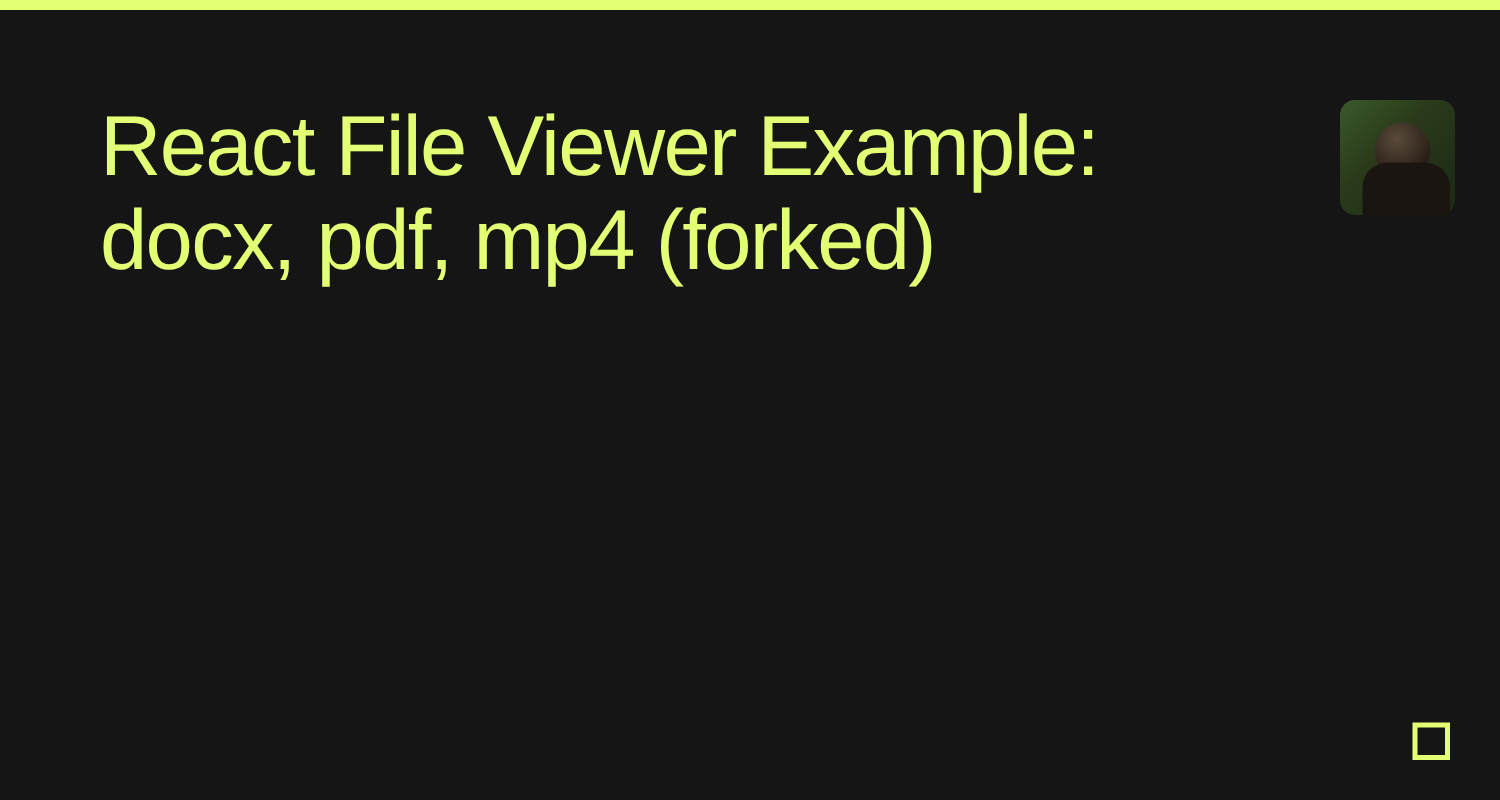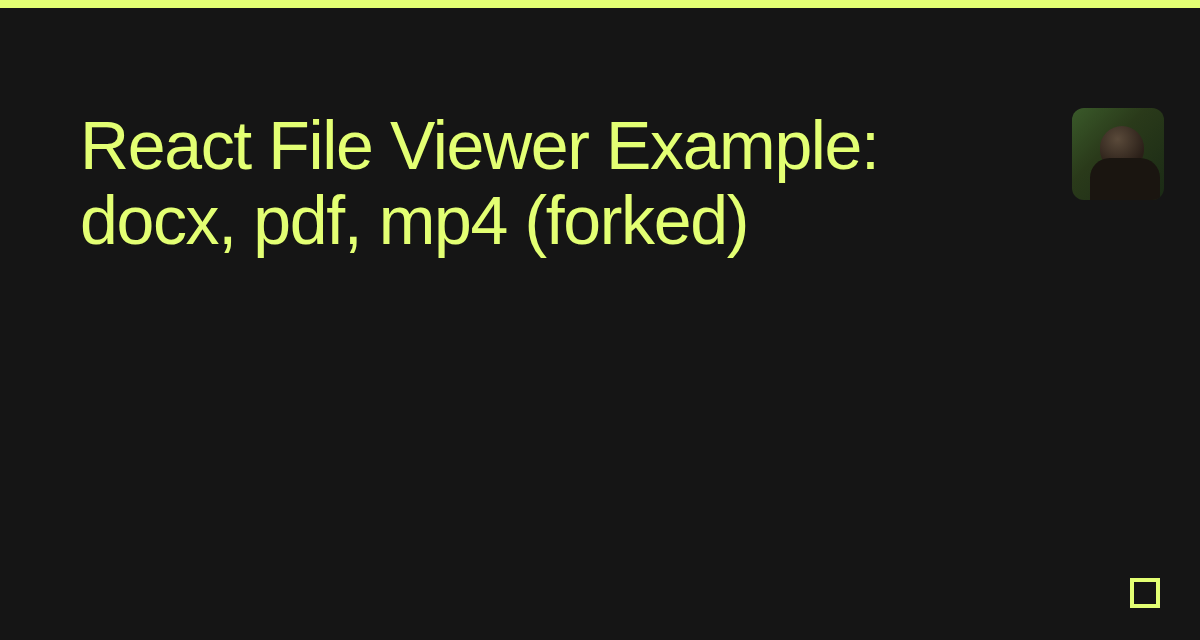--- a/index.html
+++ b/index.html
@@ -19,21 +19,20 @@
       width: 100%;
       height: 8px;
       background: #e3ff73;
     }
     .content {
       padding: 72px 36px 0 80px;
       display: flex;
       justify-content: space-between;
       align-items: flex-start;
       gap: 40px;
-      margin-top: 28px;
     }
     .title {
       color: #e3ff73;
       font-size: 68px;
       font-weight: 500;
       line-height: 1.1;
       letter-spacing: -0.02em;
       max-width: 820px;
     }
     .avatar {

